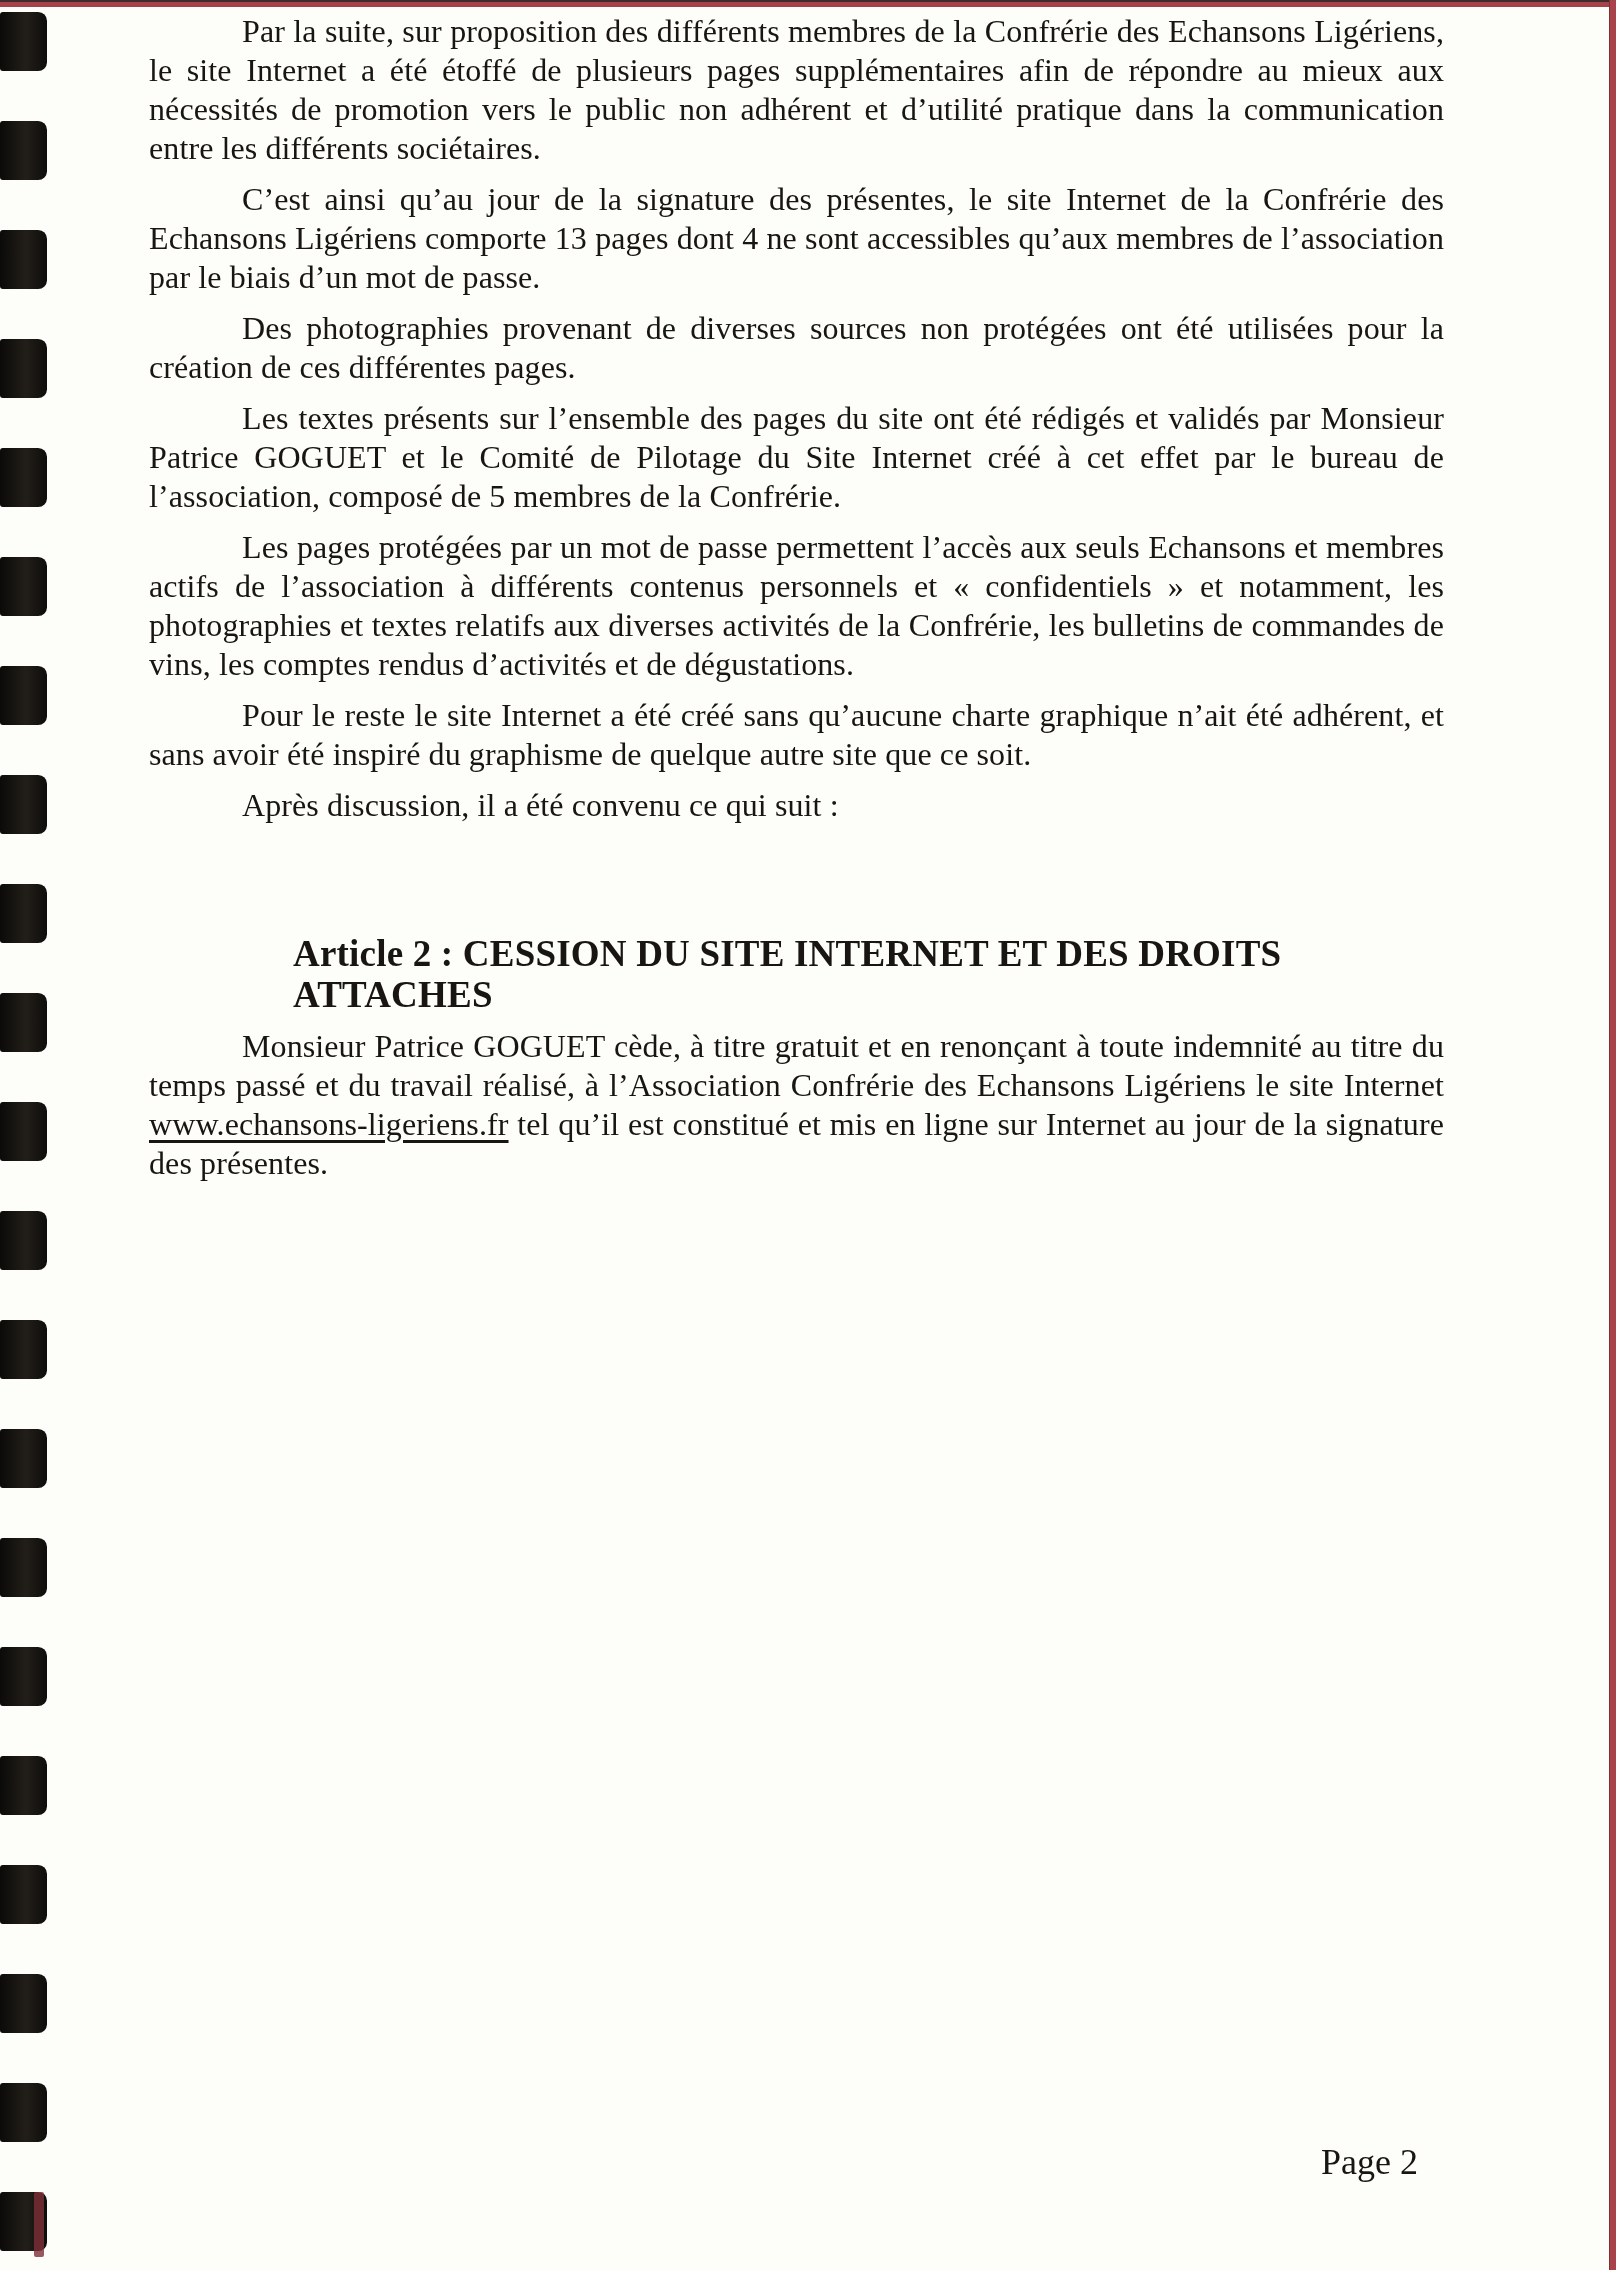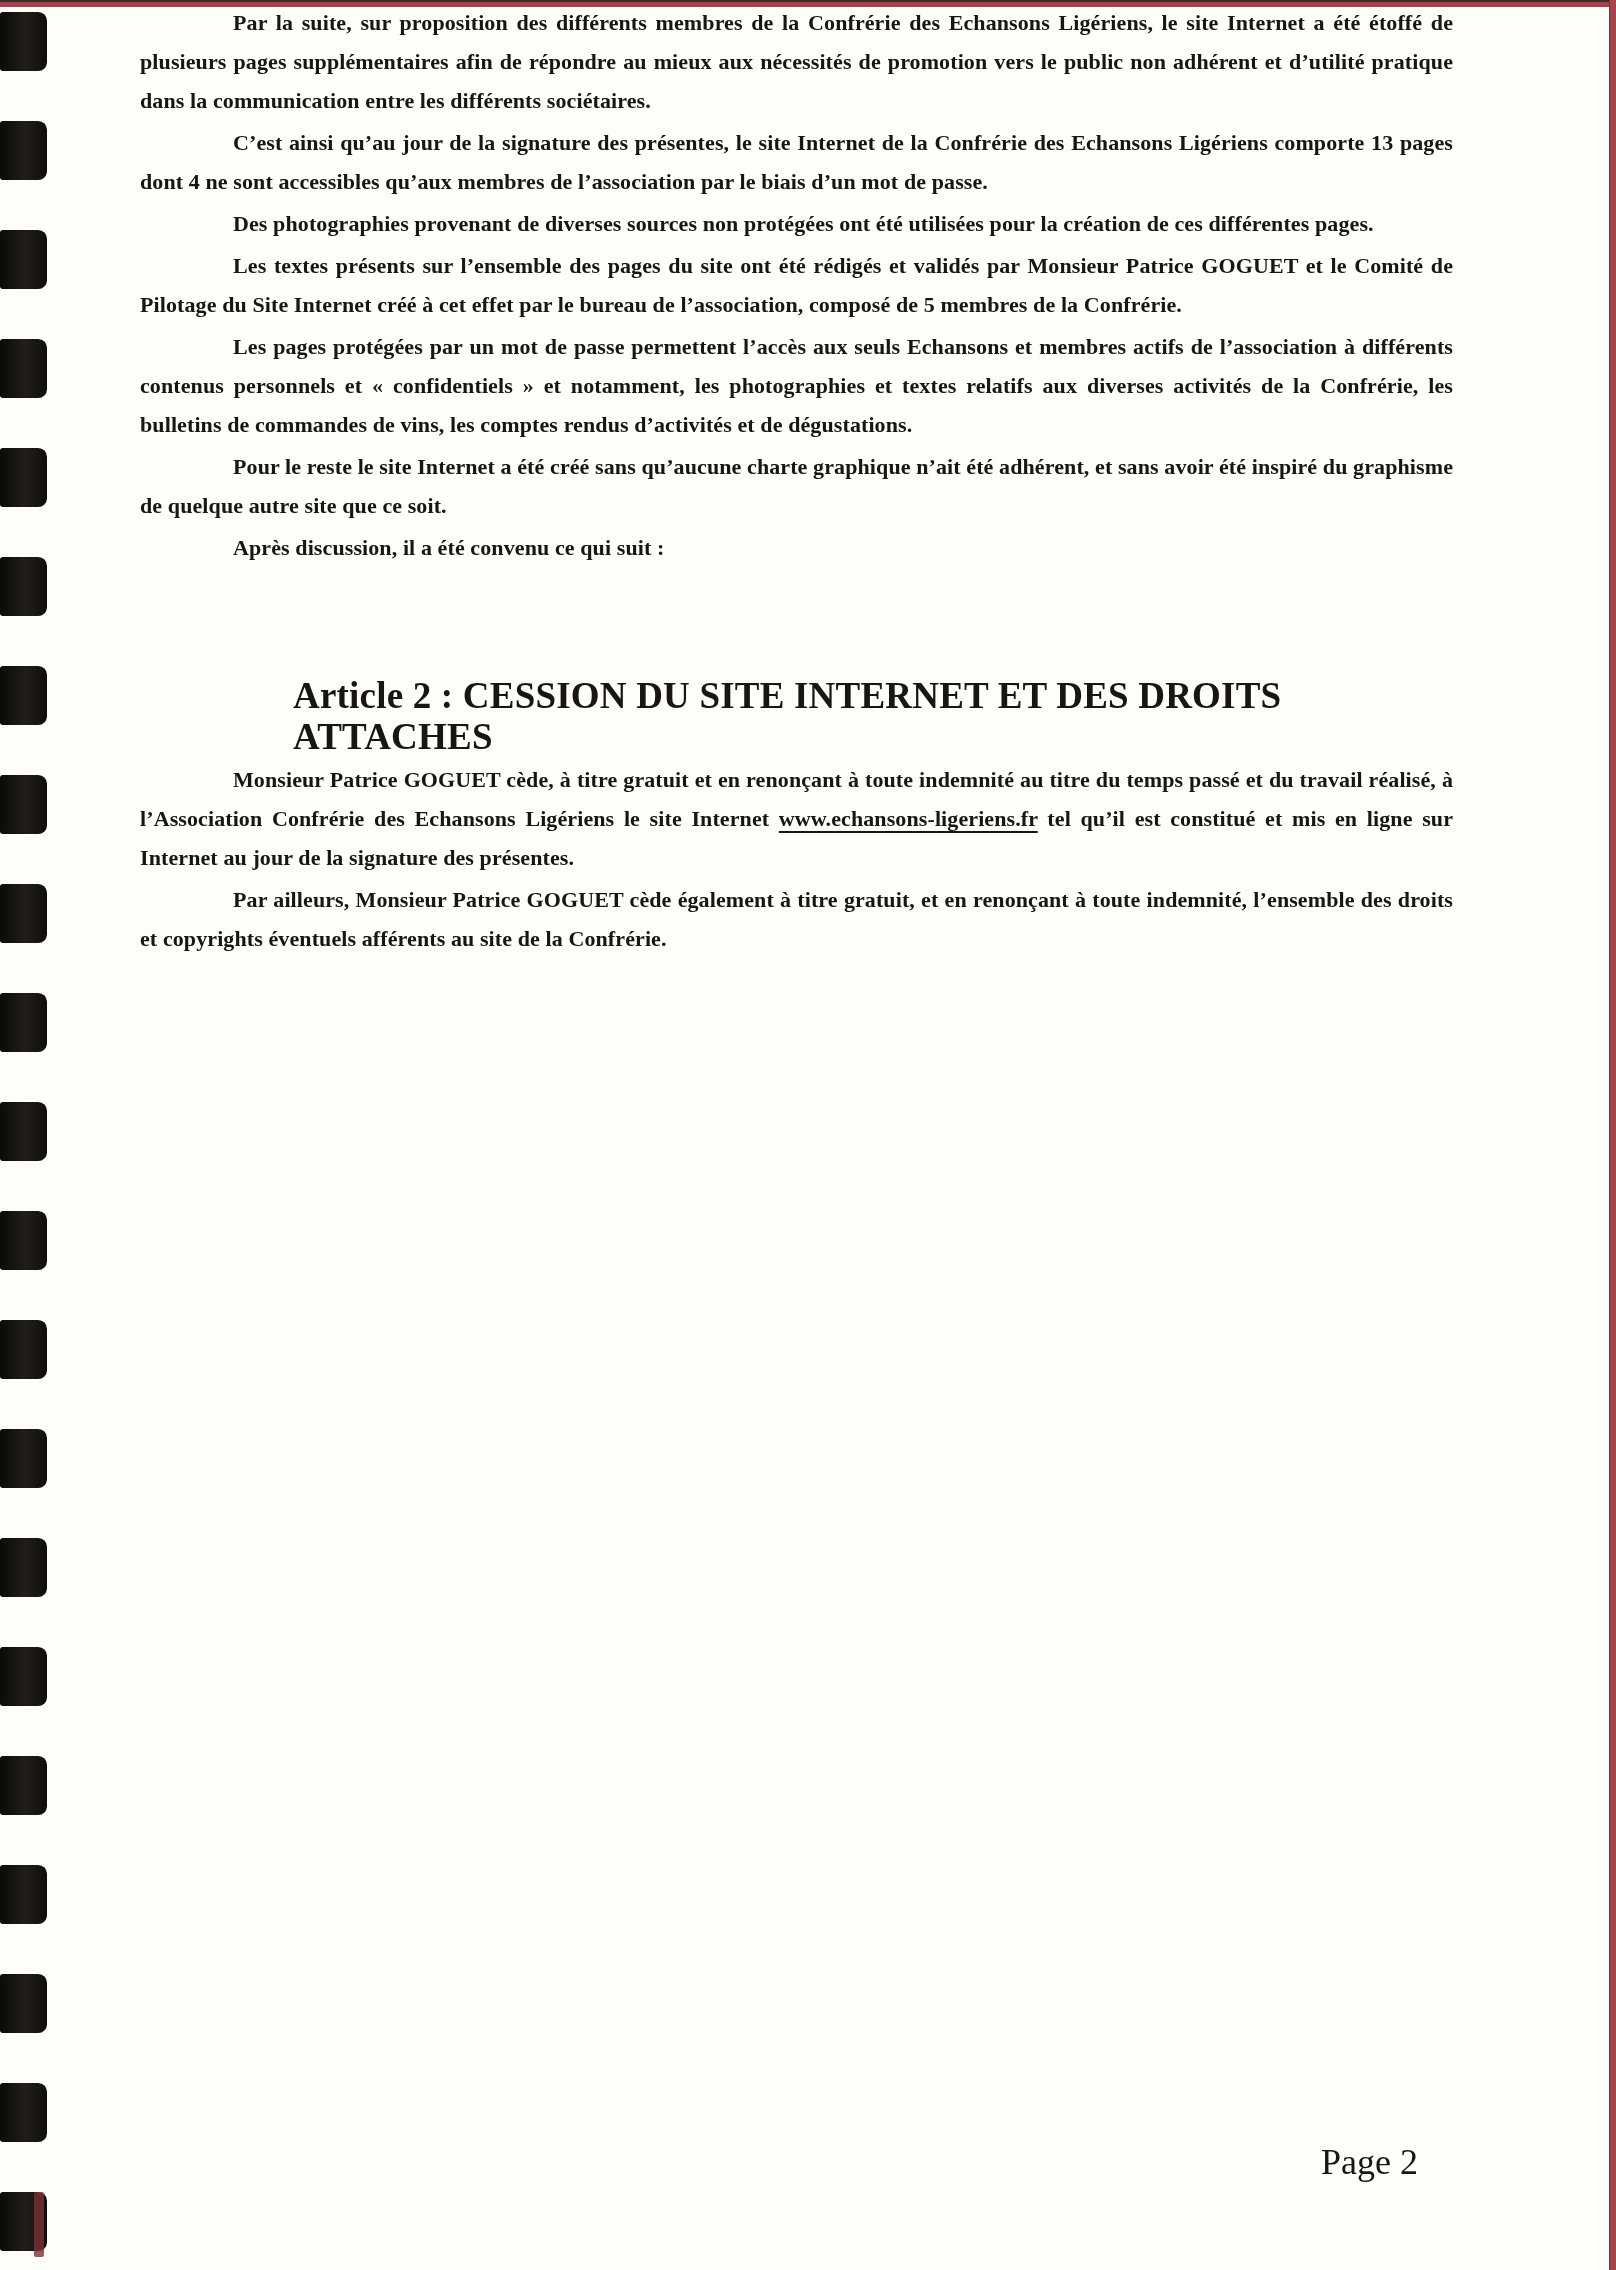--- a/index.html
+++ b/index.html
@@ -30,25 +30,24 @@
     border-radius:2.9px 8.8px 8.8px 2.9px;
     position:relative;
   }
   .tooth:last-child::after{
     content:"";position:absolute;right:2.9px;top:0;bottom:-5.9px;width:9.8px;
     background:var(--cover-red-dark,#7e2f37);opacity:.8;border-radius:2px;
   }
   
   .text-block{position:absolute;left:137px;top:0;width:1319px;}
   p.body{
-    margin:3px;
-    font-size:22px;line-height:39px;
+    margin:12px;
+    font-size:32px;line-height:39px;
     text-align:justify;text-indent:93px;
     letter-spacing:0.1px;
-    font-weight:bold;
   }
   .p-first{margin-top:183px;}
   .gap{margin-top:39px;}
   .gap-sm{margin-top:44px;}
   .gap-xs{margin-top:24.4px;}
   h2.heading{
     margin:108px 0 0 156px;
     font-size:37px;line-height:41px;
     font-weight:bold;letter-spacing:0.2px;
   }
@@ -96,19 +95,18 @@
     <p class="body gap">Des photographies provenant de diverses sources non protégées ont été utilisées pour la création de ces différentes pages.</p>
     <p class="body gap">Les textes présents sur l’ensemble des pages du site ont été rédigés et validés par Monsieur Patrice GOGUET et le Comité de Pilotage du Site Internet créé à cet effet par le bureau de l’association, composé de 5 membres de la Confrérie.</p>
     <p class="body gap">Les pages protégées par un mot de passe permettent l’accès aux seuls Echansons et membres actifs de l’association à différents contenus personnels et « confidentiels » et notamment, les photographies et textes relatifs aux diverses activités de la Confrérie, les bulletins de commandes de vins, les comptes rendus d’activités et de dégustations.</p>
     <p class="body gap">Pour le reste le site Internet a été créé sans qu’aucune charte graphique n’ait été adhérent, et sans avoir été inspiré du graphisme de quelque autre site que ce soit.</p>
     <p class="body gap">Après discussion, il a été convenu ce qui suit :</p>
 
     <h2 class="heading">Article 2 : CESSION DU SITE INTERNET ET DES DROITS ATTACHES</h2>
 
     <p class="body gap-sm"><span>Monsieur Patrice GOGUET cède, à titre gratuit et en renonçant à toute indemnité au titre du temps passé et du travail réalisé, à l’Association Confrérie des Echansons Ligériens le site Internet </span><span class="url">www.echansons-ligeriens.fr</span><span> tel qu’il est constitué et mis en ligne sur Internet au jour de la signature des présentes.</span></p>
 
-    <p class="body gap-xs">Par ailleurs, Monsieur Patrice GOGUET cède également à titre gratuit, et en renonçant à toute indemnité, l’ensemble des droits et copyrights éventuels afférents au site de la Confrérie.</p>
   </div>
 
   <div class="footer">Page 2</div>
 
 </div>
 
 
 </body></html>

